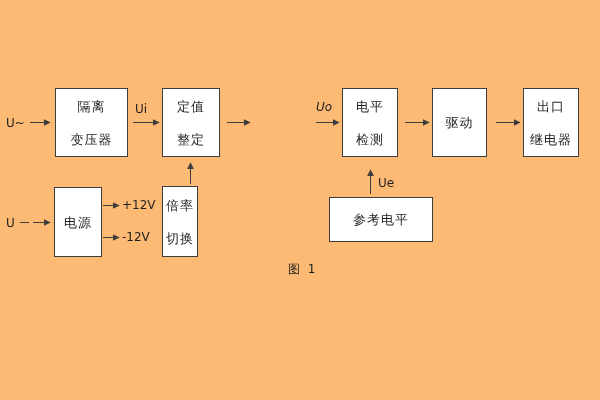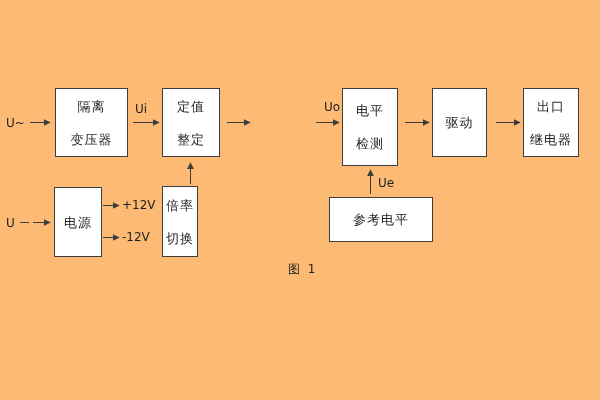--- a/index.html
+++ b/index.html
@@ -46,30 +46,30 @@
     left: 288px; top: 263px;
     font-size: 12px;
     line-height: 1;
     letter-spacing: 2px;
     color: #1f1f1f;
   }
   
   .b-isolation  { left: 55px;  top: 88px;  width: 73px;  height: 69px; }
   .b-setting    { left: 162px; top: 88px;  width: 58px;  height: 69px; }
   .b-rectifier  { left: 253px; top: 88px;  width: 55px;  height: 69px; }
-  .b-level      { left: 342px; top: 88px;  width: 56px;  height: 78px; }
+  .b-level      { left: 342px; top: 88px;  width: 56px;  height: 69px; }
   .b-drive      { left: 432px; top: 88px;  width: 55px;  height: 69px; }
   .b-output     { left: 523px; top: 88px;  width: 56px;  height: 69px; }
   .b-power      { left: 54px;  top: 187px; width: 48px;  height: 70px; }
   .b-multiplier { left: 162px; top: 186px; width: 36px;  height: 71px; }
   .b-reference  { left: 329px; top: 197px; width: 104px; height: 45px; }
   
   .l-u-ac    { left: 6px;   top: 117px; }
   .l-ui      { left: 135px; top: 103px; }
-  .l-uo      { left: 324px; top: 101px; }
+  .l-uo      { left: 316px; top: 101px; font-style: italic; }
   .l-ue      { left: 378px; top: 177px; }
   .l-u-dc    { left: 6px;   top: 217px; }
   .l-plus12  { left: 122px; top: 199px; }
   .l-minus12 { left: 122px; top: 231px; }
 </style>
 </head>
 <body>
 
 <div class="canvas">
 

